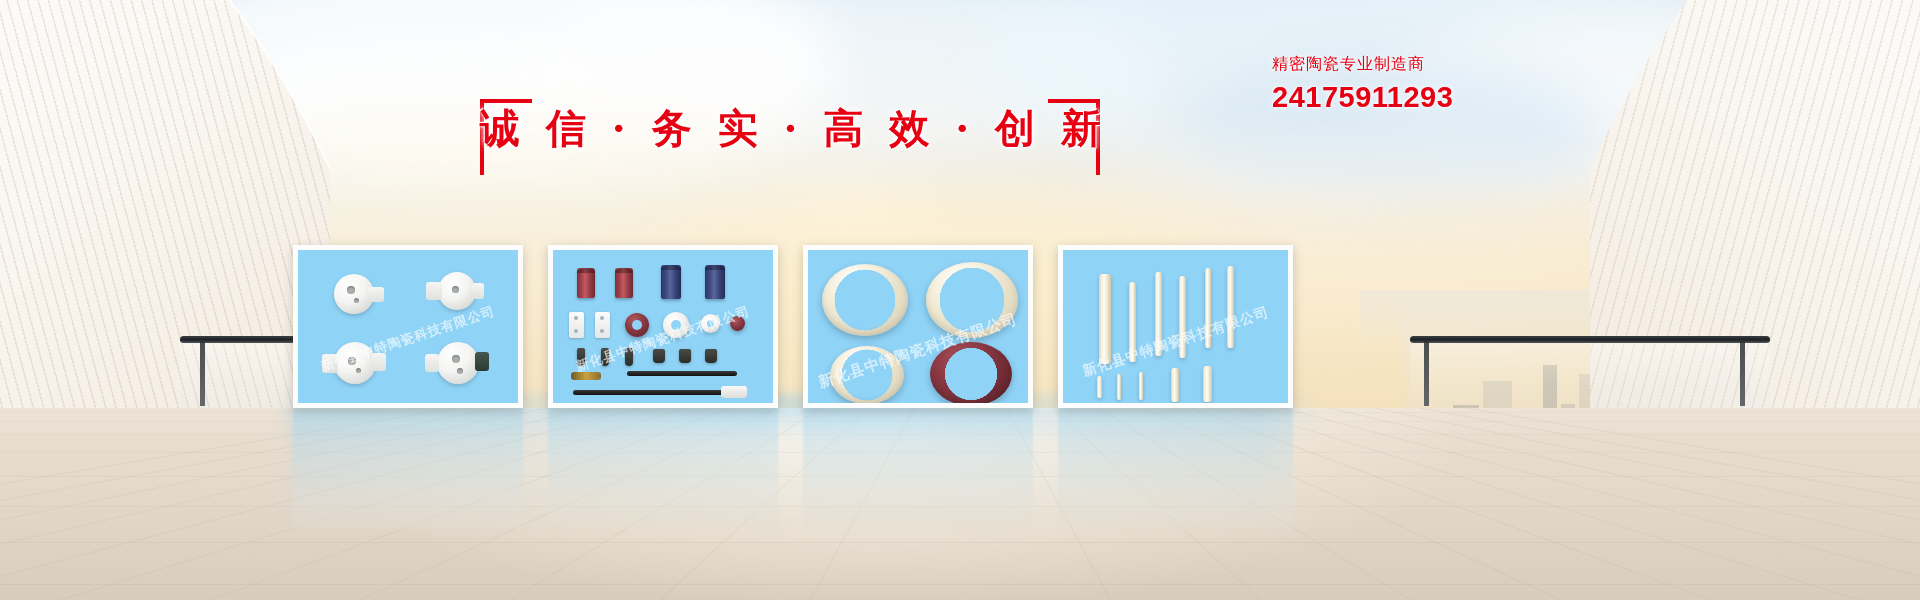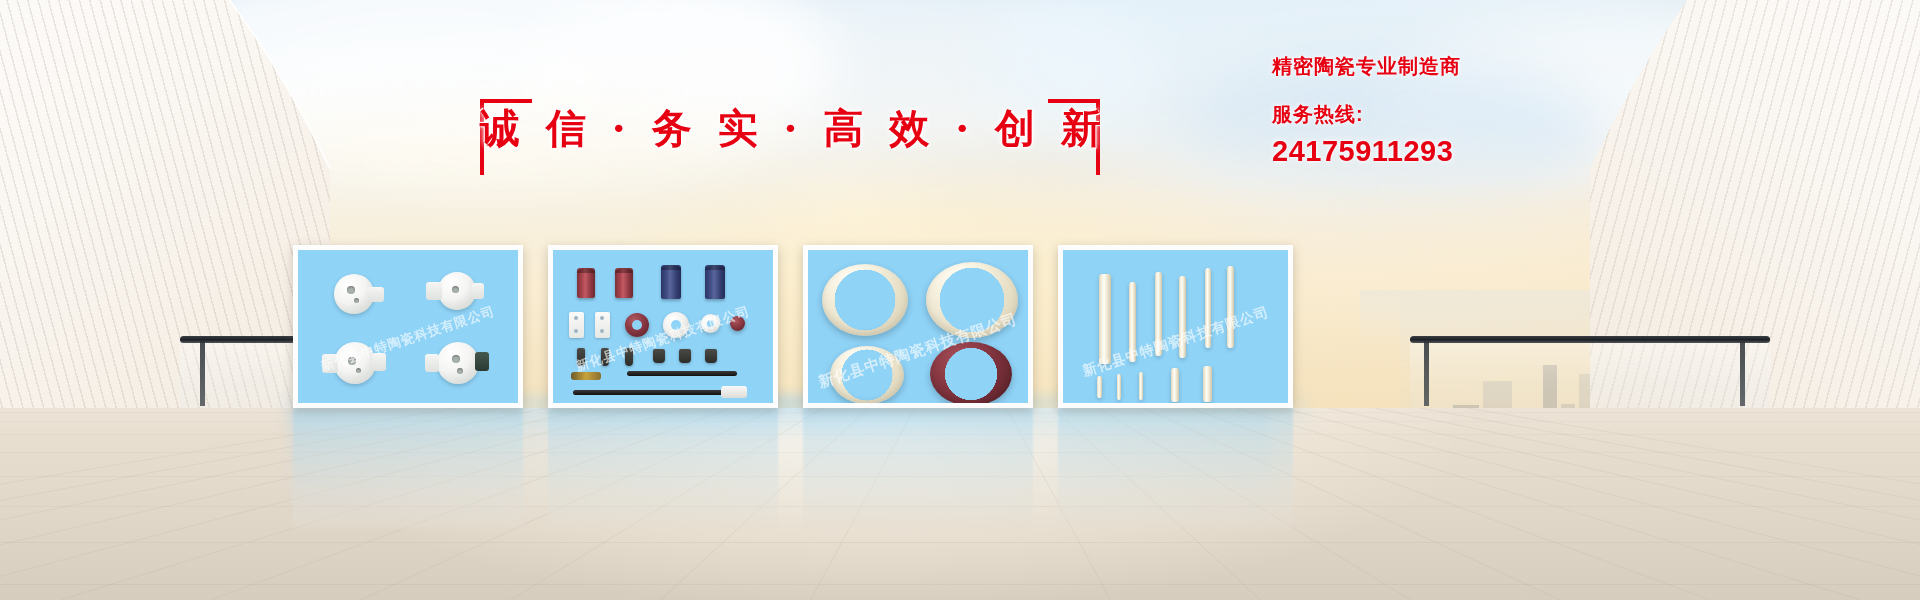--- a/index.html
+++ b/index.html
@@ -130,21 +130,21 @@
     text-shadow:0 0 4px #fff,0 0 8px #fff,1px 1px 0 #fff,-1px -1px 0 #fff;
     white-space:nowrap;
   }
   .en-line{
     position:absolute;left:-12px;right:-12px;top:64px;text-align:center;
     font-size:21px;font-weight:700;color:#1a1a1a;letter-spacing:.6px;white-space:nowrap;
   }
 
   
   .contact{position:absolute;left:1272px;top:54px;width:330px;color:#e60012;}
-  .contact .l1{font-size:20px;font-weight:700;letter-spacing:1px;line-height:1.25;
+  .contact .l1{font-size:16px;font-weight:400;letter-spacing:1px;line-height:1.25;
                text-shadow:0 0 3px #fff,0 0 6px rgba(255,255,255,.9);}
   .contact .l2{font-size:20px;font-weight:700;margin-top:22px;letter-spacing:1px;
                text-shadow:0 0 3px #fff,0 0 6px rgba(255,255,255,.9);}
   .contact .l3{font-size:29px;font-weight:700;margin-top:7px;letter-spacing:.5px;
                text-shadow:0 0 3px #fff,0 0 7px rgba(255,255,255,.9);}
 
   
   .panels{position:absolute;left:293px;top:245px;width:1000px;height:163px;}
   .panel{
     position:absolute;top:0;height:163px;background:#8fd3f7;
@@ -341,21 +341,20 @@
   </div>
 
   <div class="slogan">
     <div class="brk brk-l"></div>
     <div class="brk brk-r"></div>
     <div class="cn-line">诚 信 · 务 实 · 高 效 · 创 新</div>
   </div>
 
   <div class="contact">
     <div class="l1">精密陶瓷专业制造商</div>
-    <div class="l2">服务热线:</div>
     <div class="l3">24175911293</div>
   </div>
 
   <div class="panels">
 
     <div class="panel p1">
 
       <div class="part cap" style="left:36px;top:24px;width:40px;height:40px;">
         <div class="hole" style="left:13px;top:12px;width:8px;height:8px;"></div>
         <div class="hole" style="left:20px;top:24px;width:5px;height:5px;"></div>

